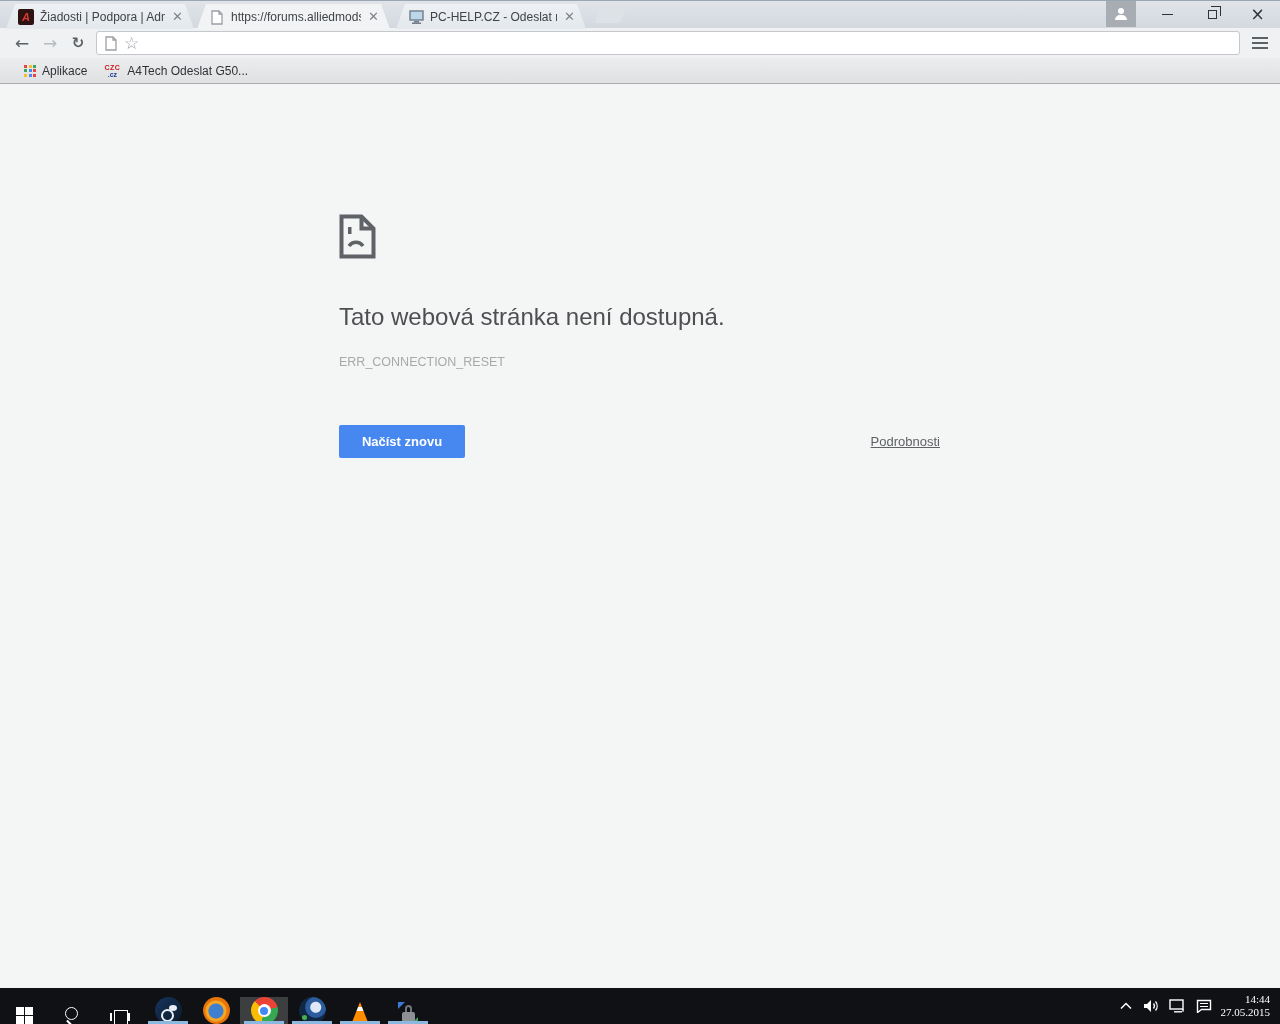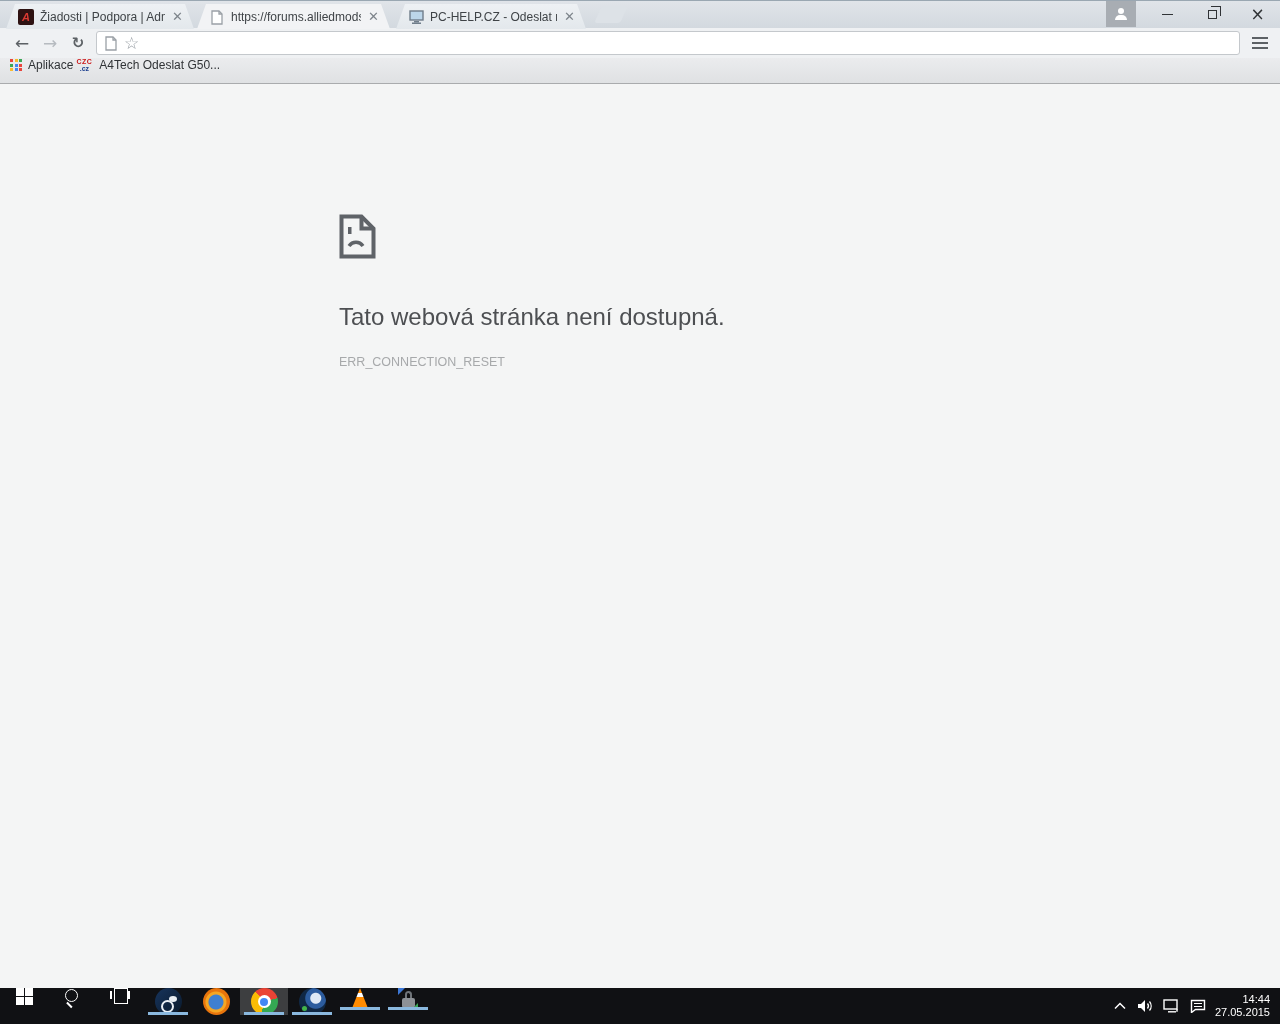--- a/index.html
+++ b/index.html
@@ -56,22 +56,22 @@
   .url-scheme, .url-path { color:#8d9297; }
   .url-host { color:#27292c; }
   .star-btn { font-family:"DejaVu Sans", sans-serif; font-size:17px; color:#9aa0a6;
     line-height:17px; }
   .menu-btn { width:24px; height:26px; display:flex; flex-direction:column;
     justify-content:center; gap:2.5px; align-items:center; margin-left:2px; }
   .menu-btn i { display:block; width:16px; height:2.5px; background:#5c6165; }
 
   
   .bookmarks { height:26px; background:linear-gradient(#ebecee,#dfe1e3);
-    border-bottom:1px solid #a9abad; display:flex; align-items:flex-start;
-    padding:0 10px; gap:2px; }
+    border-bottom:1px solid #a9abad; display:flex; align-items:center;
+    padding:0 24px; gap:16px; }
   .bm-item { display:flex; align-items:center; gap:6px; font-size:12px; color:#303336; }
   .apps-grid { width:12px; height:12px; display:grid; grid-template-columns:repeat(3,3px);
     grid-auto-rows:3px; gap:1.5px; }
   .apps-grid i { background:#4688f1; }
   .apps-grid i:nth-child(1){background:#e8453c}.apps-grid i:nth-child(2){background:#f9bb2d}
   .apps-grid i:nth-child(3){background:#3aa757}.apps-grid i:nth-child(4){background:#3aa757}
   .apps-grid i:nth-child(5){background:#4688f1}.apps-grid i:nth-child(6){background:#e8453c}
   .apps-grid i:nth-child(7){background:#f9bb2d}.apps-grid i:nth-child(9){background:#e8453c}
   .czc { width:18px; height:14px; font-weight:bold; font-size:7px; line-height:7px;
     text-align:center; }
@@ -86,21 +86,21 @@
   .err-code { position:absolute; left:339px; top:271px; font-size:12.5px; color:#a7a9ab; }
   .err-actions { position:absolute; left:339px; top:341px; width:601px; height:34px; }
   .reload-page-btn { position:absolute; left:0; top:0; width:126px; height:33px;
     background:#4787f0; border:none; border-radius:2px; color:#fff; font-size:13px;
     font-weight:bold; font-family:"Liberation Sans", sans-serif; }
   .details-link { position:absolute; right:0; top:9px; font-size:13px; color:#5f6265;
     text-decoration:underline; }
 
   
   .taskbar { position:absolute; left:0; bottom:0; width:1280px; height:36px;
-    background:#101114; display:flex; align-items:flex-start; }
+    background:#101114; display:flex; align-items:flex-end;font-family:Liberation Serif, serif; }
   .tb-cell { width:48px; display:flex; align-items:center; justify-content:center;
     position:relative; }
   .tb-active { background:#3d3e40; }
   .tb-underline::after { content:""; position:absolute; left:4px; right:4px; bottom:0;
     height:3px; background:#8ab8de; }
   .win-logo { width:17px; height:17px; display:grid; grid-template-columns:8px 8px;
     grid-auto-rows:8px; gap:1px; }
   .win-logo i { background:#fff; }
   .search-glyph { width:18px; height:18px; position:relative; }
   .search-glyph::before { content:""; position:absolute; left:2px; top:1px; width:11px;
@@ -247,20 +247,24 @@
 
 <div class="page">
   <svg class="sad-doc" width="37" height="45" viewBox="0 0 37 45">
     <path d="M2.5 2.5h20l12 12v28h-32z" fill="none" stroke="#5f6368" stroke-width="4"></path>
     <path d="M22.5 3v11.5H34" fill="none" stroke="#5f6368" stroke-width="4"></path>
     <rect x="9" y="13" width="3.5" height="7" fill="#5f6368"></rect>
     <path d="M10 32c3.5-5 10.5-5 14 0" fill="none" stroke="#5f6368" stroke-width="3.5"></path>
   </svg>
   <div class="err-title">Tato webová stránka není dostupná.</div>
   <div class="err-code">ERR_CONNECTION_RESET</div>
+  <div class="err-actions">
+    <button class="reload-page-btn">Načíst znovu</button>
+    <a class="details-link" href="#">Podrobnosti</a>
+  </div>
 </div>
 
 <div class="taskbar">
   <div class="tb-cell">
     <span class="win-logo">
         <i></i>
         <i></i>
         <i></i>
         <i></i>
       </span>

